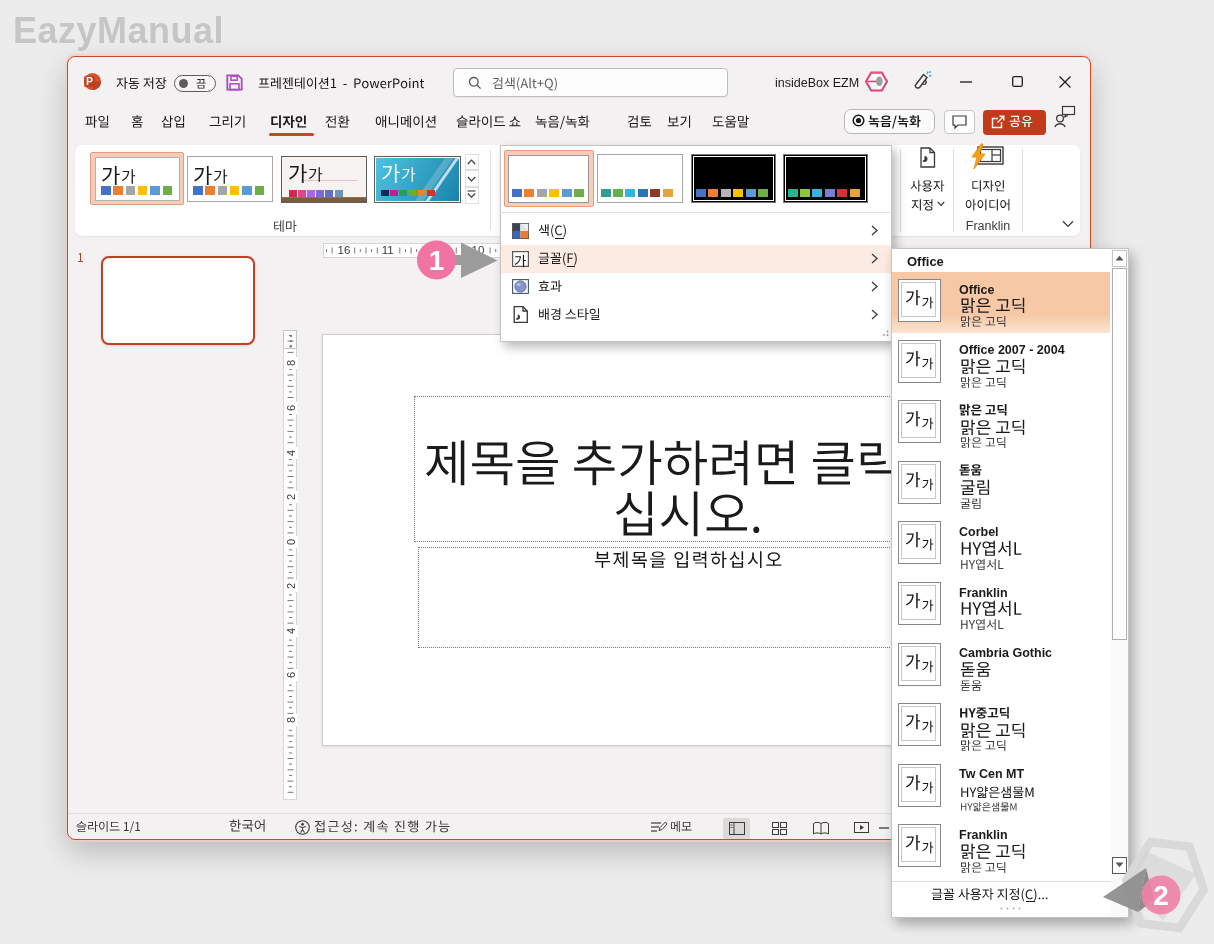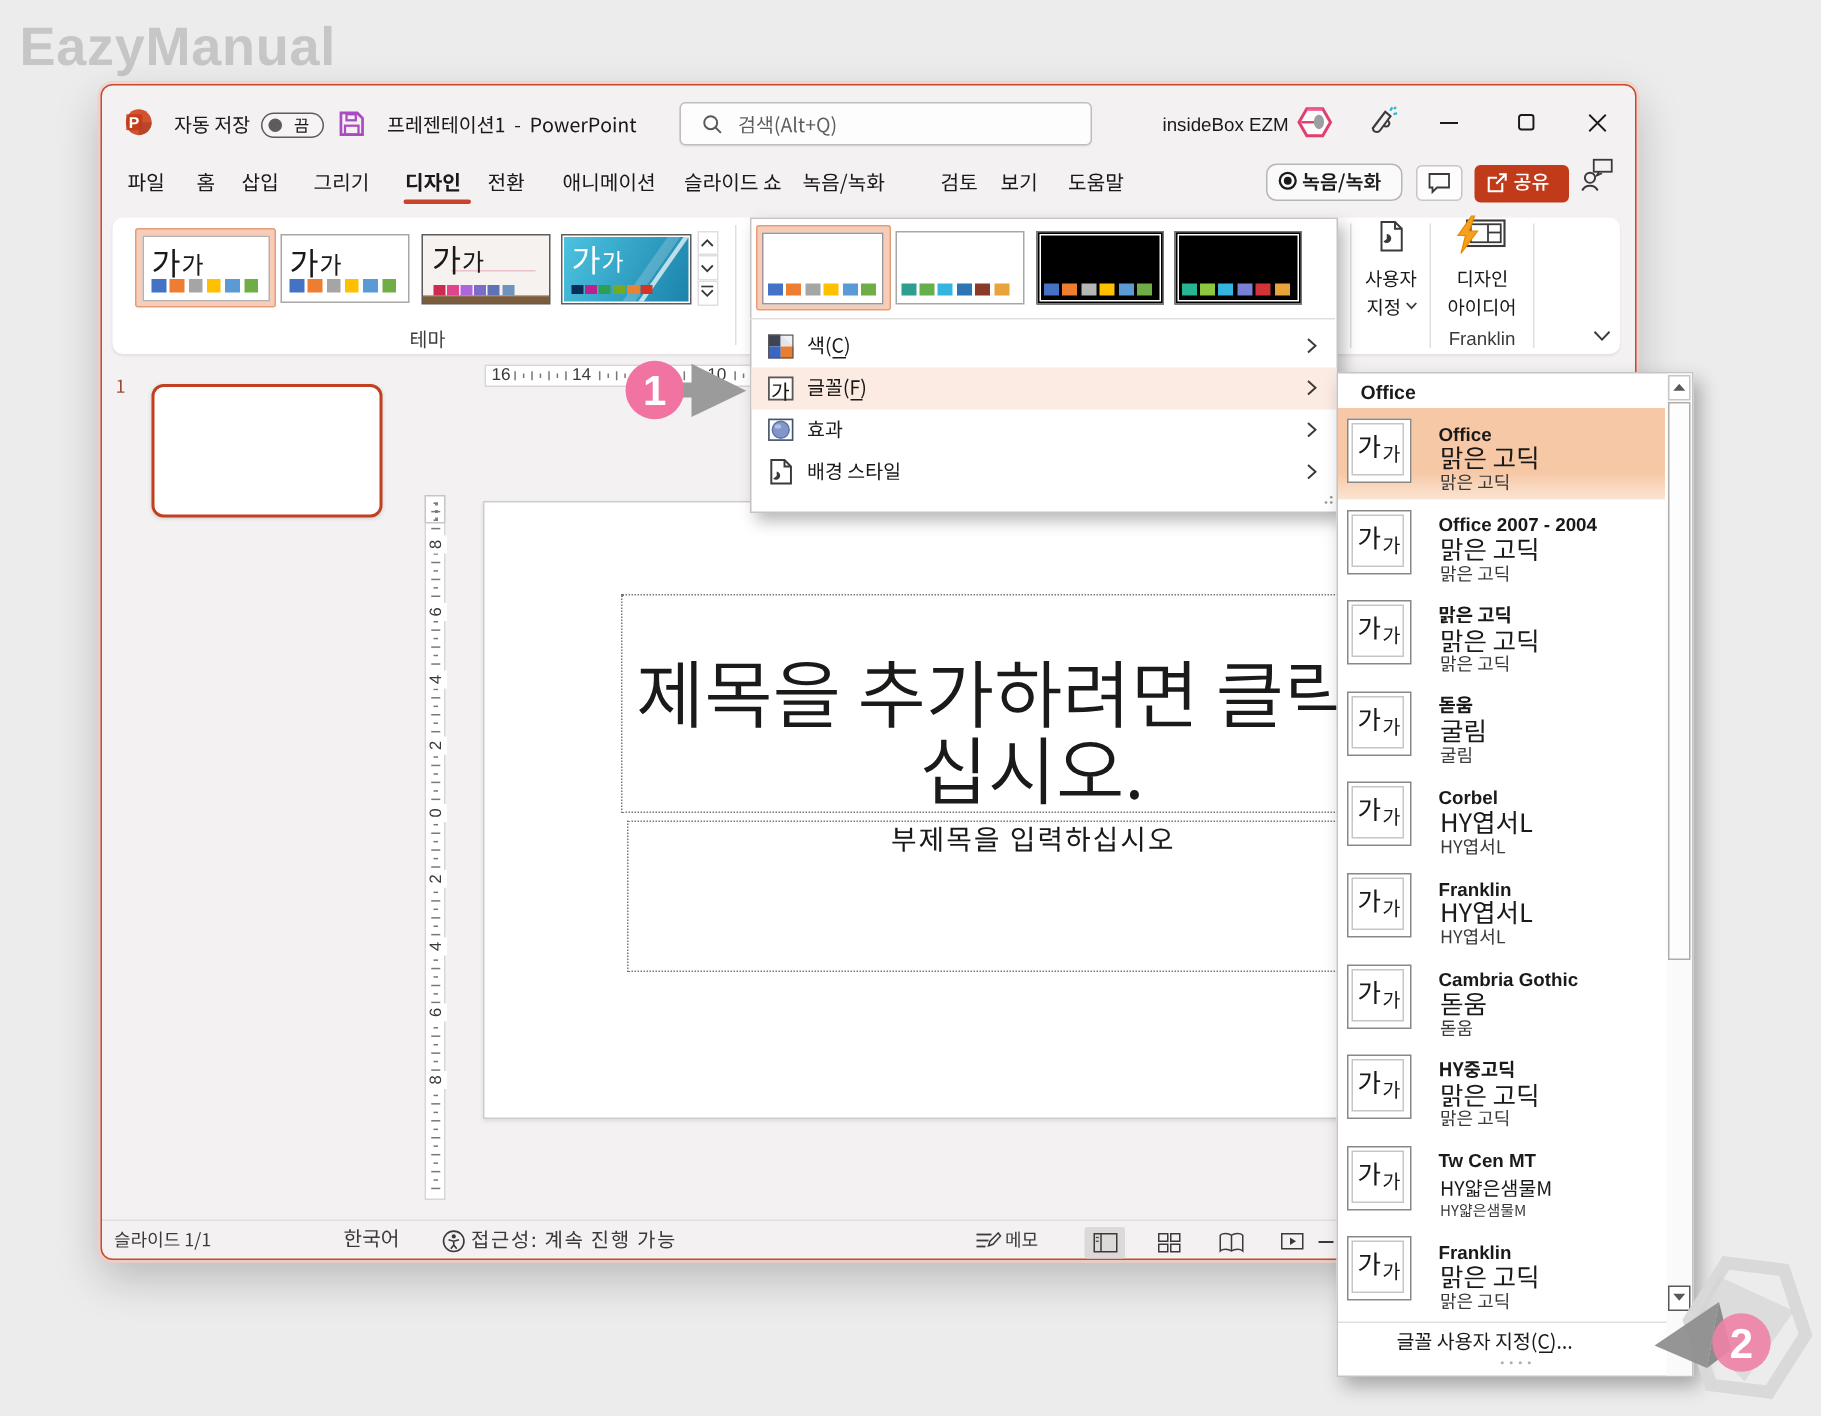--- a/index.html
+++ b/index.html
@@ -340,22 +340,22 @@
     <rect x="516.2" y="4.5" width="1" height="6" fill="#7a7876"></rect>
     <rect x="521.9" y="6" width="1" height="3" fill="#7a7876"></rect>
     <rect x="527.5" y="4.5" width="1" height="6" fill="#7a7876"></rect>
     <rect x="533.2" y="6" width="1" height="3" fill="#7a7876"></rect>
     <rect x="538.8" y="4.5" width="1" height="6" fill="#7a7876"></rect>
     <rect x="544.4" y="6" width="1" height="3" fill="#7a7876"></rect>
     <rect x="550.1" y="4.5" width="1" height="6" fill="#7a7876"></rect>
     <rect x="555.7" y="6" width="1" height="3" fill="#7a7876"></rect>
     <rect x="561.4" y="4.5" width="1" height="6" fill="#7a7876"></rect>
   </svg>
-<span class="lt" style="left:334px;transform:translateX(-50%);top:243.5px;font-size:11.5px;font-weight:400;color:#3b3a39;background:#fff;padding:0 2px;height:12px;display:inline-flex;align-items:center">16</span>
-<span class="lt" style="left:387.7px;transform:translateX(-50%);top:243.5px;font-size:11.5px;font-weight:400;color:#3b3a39;background:#fff;padding:0 2px;height:12px;display:inline-flex;align-items:center">14</span>
+<span class="lt" style="left:344px;transform:translateX(-50%);top:243.5px;font-size:11.5px;font-weight:400;color:#3b3a39;background:#fff;padding:0 2px;height:12px;display:inline-flex;align-items:center">16</span>
+<span class="lt" style="left:387.7px;transform:translateX(-50%);top:243.5px;font-size:11.5px;font-weight:400;color:#3b3a39;background:#fff;padding:0 2px;height:12px;display:inline-flex;align-items:center">11</span>
 <span class="lt" style="left:432.8px;transform:translateX(-50%);top:243.5px;font-size:11.5px;font-weight:400;color:#3b3a39;background:#fff;padding:0 2px;height:12px;display:inline-flex;align-items:center">12</span>
 <span class="lt" style="left:477.9px;transform:translateX(-50%);top:243.5px;font-size:11.5px;font-weight:400;color:#3b3a39;background:#fff;padding:0 2px;height:12px;display:inline-flex;align-items:center">10</span>
 <span class="lt" style="left:523px;transform:translateX(-50%);top:243.5px;font-size:11.5px;font-weight:400;color:#3b3a39;background:#fff;padding:0 2px;height:12px;display:inline-flex;align-items:center">8</span>
 <div class="abs" style="left:283px;top:330px;width:14px;height:470px;background:#fff;border:1px solid #d8d6d4"></div>
 <div class="abs" style="left:283px;top:330px;width:14px;height:19px;background:#fff;border:1px solid #c8c6c4">
     <div class="abs" style="left:6px;top:4px;width:2px;height:2px;background:#888"></div>
     <div class="abs" style="left:6px;top:9px;width:2px;height:2px;background:#888"></div>
     <div class="abs" style="left:6px;top:14px;width:2px;height:2px;background:#888"></div>
   </div>
 <svg class="ic" style="left:283px;top:330px" width="14" height="470" viewBox="0 0 14 470">

